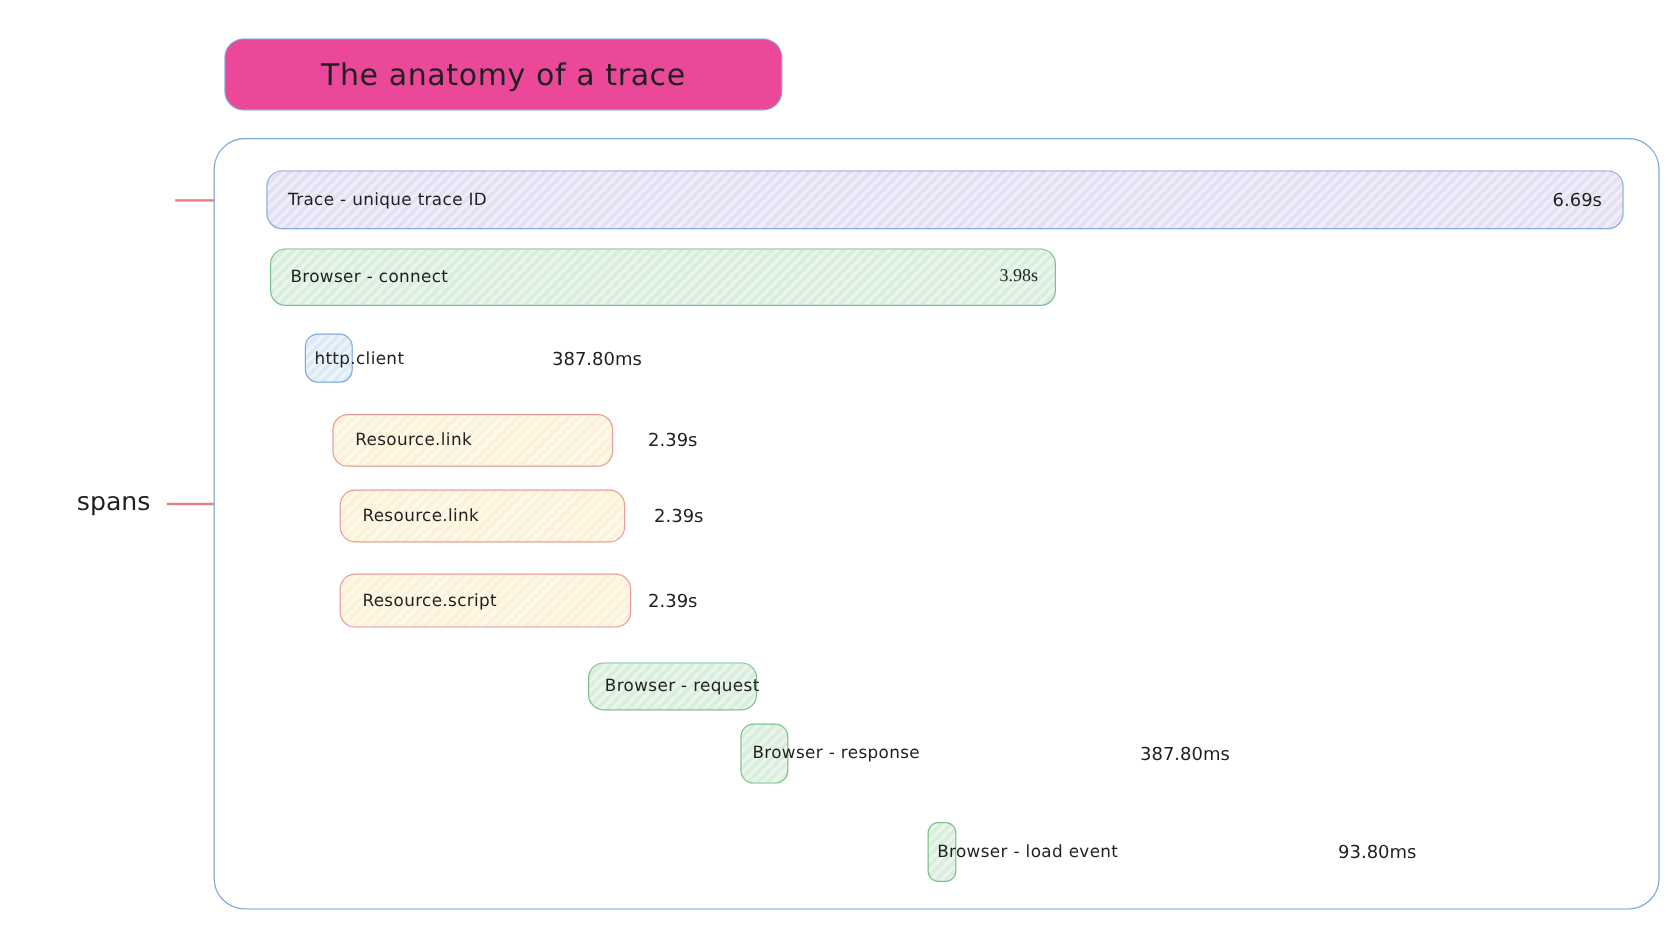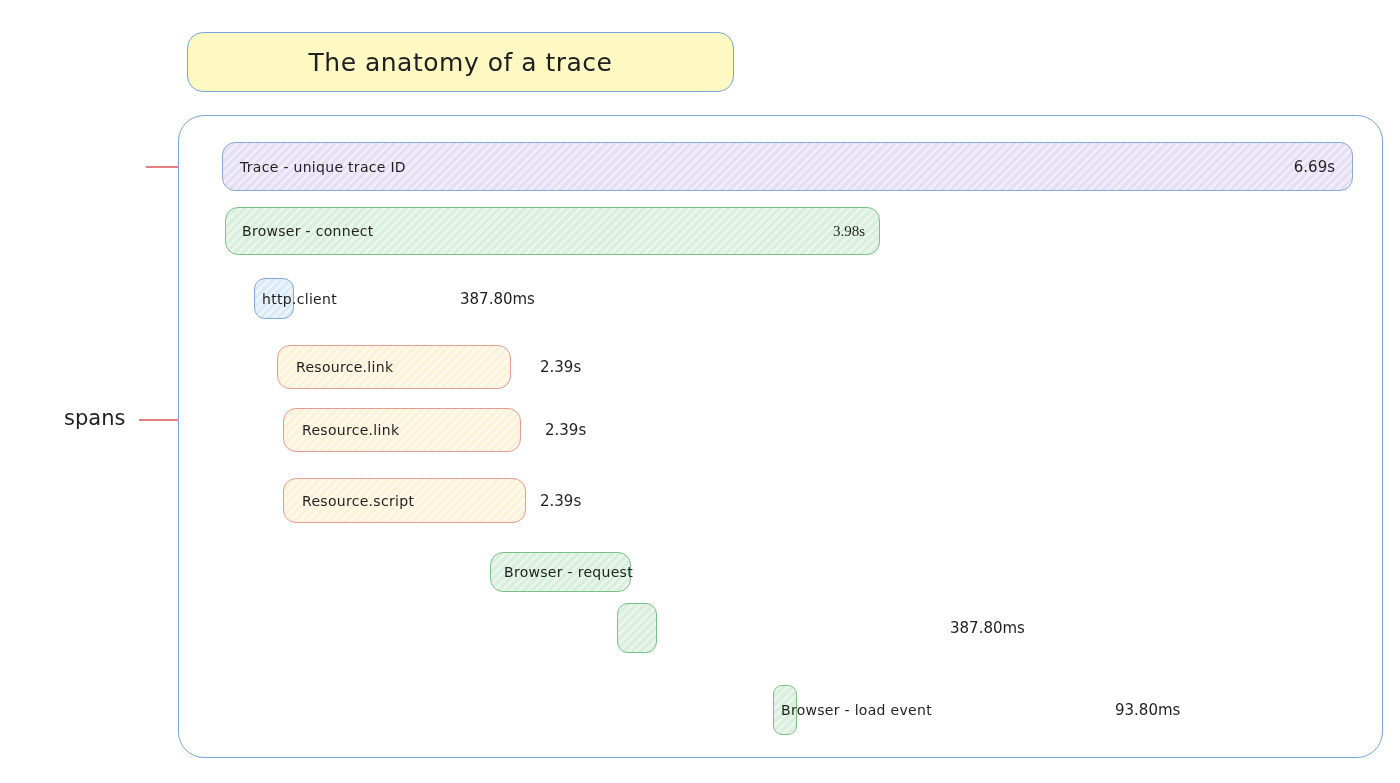--- a/index.html
+++ b/index.html
@@ -11,24 +11,24 @@
     background: #ffffff;
     font-family: "DejaVu Sans", "Liberation Sans", sans-serif;
     color: #1f1f1f;
     overflow: hidden;
   }
 
   
   .title-box {
     position: absolute;
     left: 187px; top: 32px;
-    width: 547px; height: 60px;
+    width: 465px; height: 60px;
     border: 1.6px solid #79a6d8;
     border-radius: 16px;
-    background: #fef9c3;
+    background: #ec4899;
     display: flex; align-items: center; justify-content: center;
   }
   .title-text { font-size: 25px; letter-spacing: 0.5px; }
 
   
   .main-container {
     position: absolute;
     left: 178px; top: 115px;
     width: 1205px; height: 643px;
     border: 1.6px solid #79a6d8;
@@ -198,20 +198,21 @@
   </div>
 
   <div class="span-row row-request">
     <div class="span-box fill-green"></div>
     <span class="span-label">Browser - request</span>
 
   </div>
 
   <div class="span-row row-response">
     <div class="span-box fill-green"></div>
+    <span class="span-label">Browser - response</span>
     <span class="span-duration">387.80ms</span>
   </div>
 
   <div class="span-row row-load">
     <div class="span-box fill-green"></div>
     <span class="span-label">Browser - load event</span>
     <span class="span-duration">93.80ms</span>
   </div>
 
 </div>

